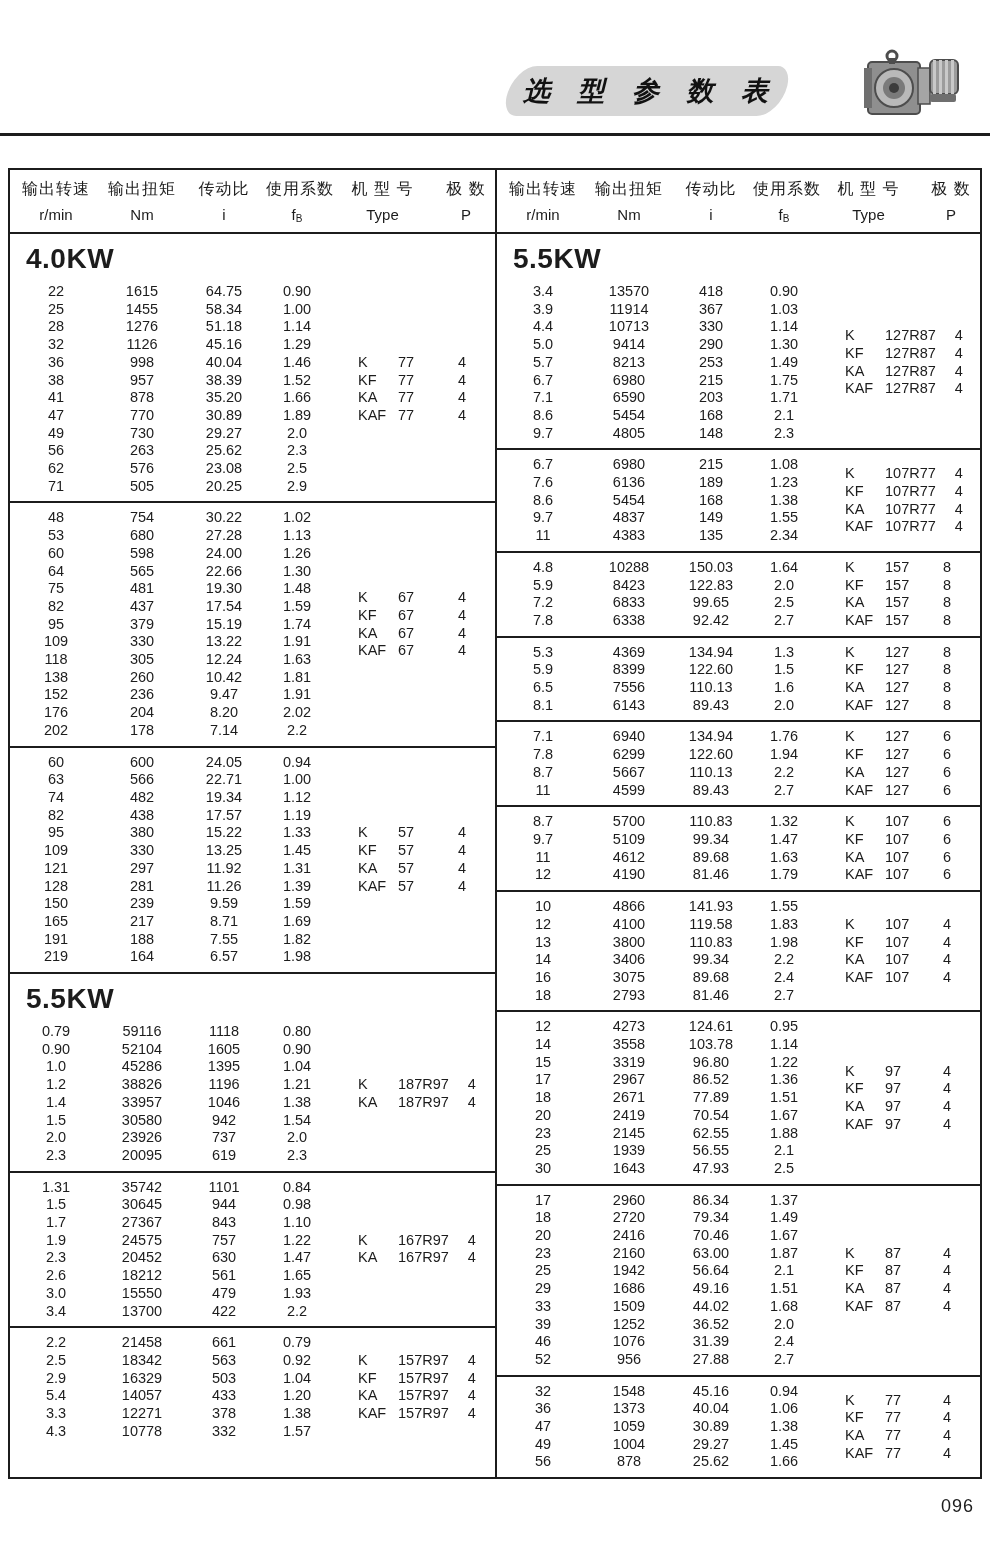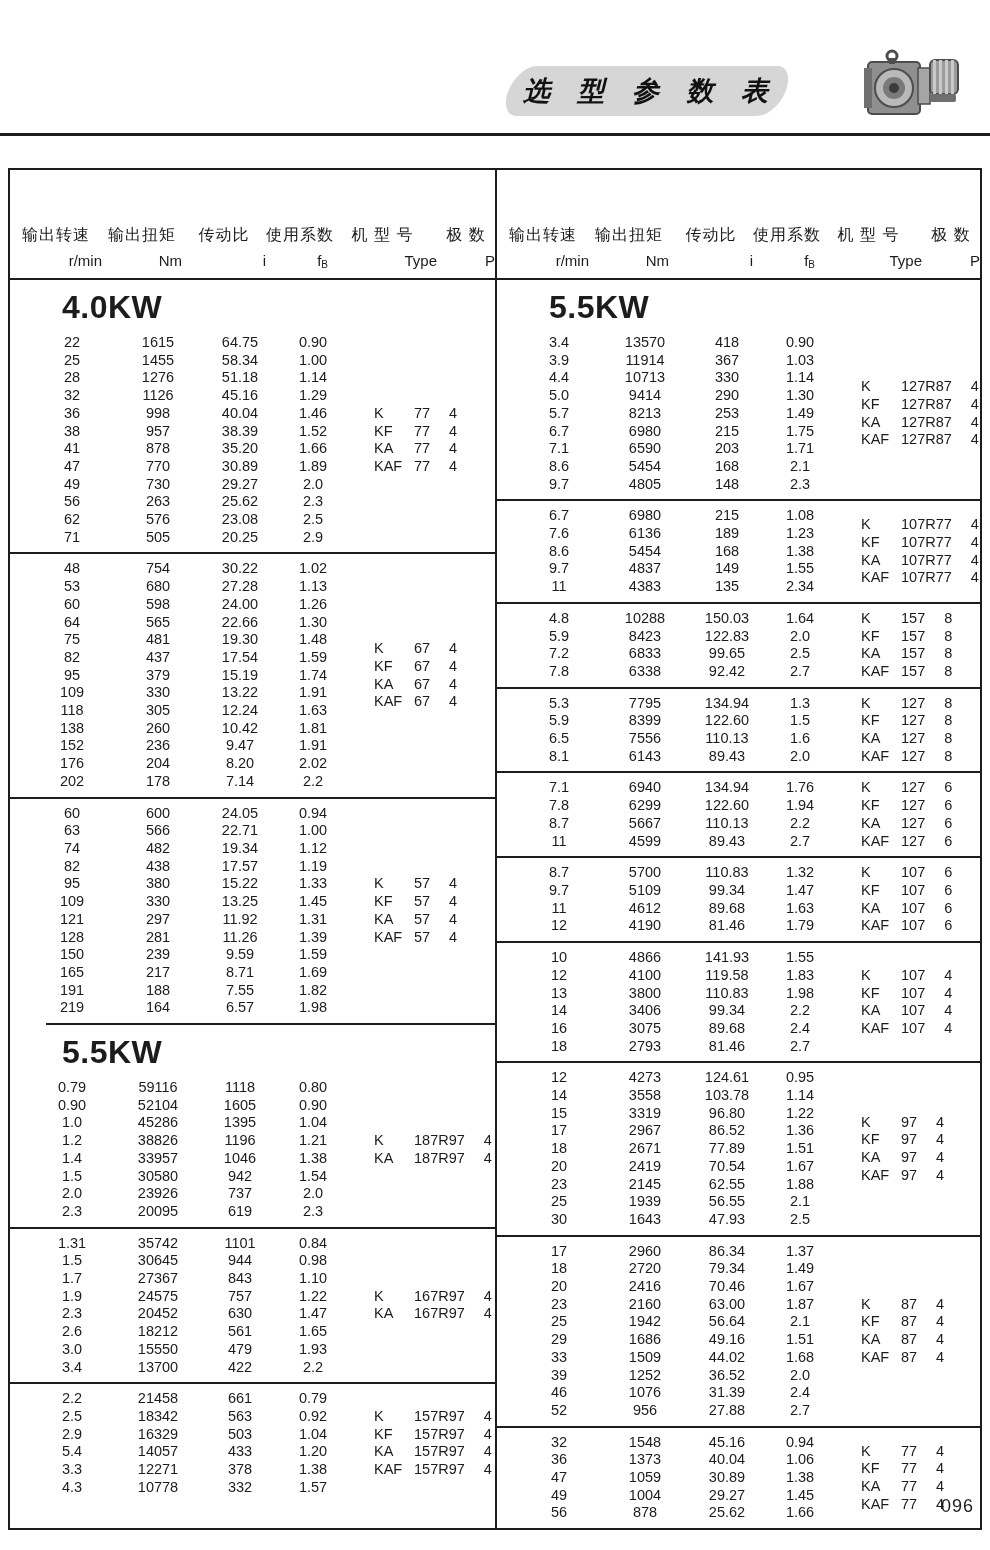--- a/index.html
+++ b/index.html
@@ -27,32 +27,32 @@
 
   
   .tbl {
     position:absolute; left:8px; top:168px; width:974px;
     border:2px solid #1c1c1c;
     display:flex; align-items:stretch;
   }
   .half { width:50%; display:flex; flex-direction:column; }
   .half.right { border-left:2px solid #1c1c1c; }
 
-  .thead { display:flex; border-bottom:2px solid #1c1c1c; padding:18px 0 8px 0;margin-top:37px; }
+  .thead { display:flex; border-bottom:2px solid #1c1c1c; padding:9px 0 8px 0; }
   .th { text-align:center; }
   .th .lab { font-size:16px; letter-spacing:1px; white-space:nowrap; }
-  .th .unit { font-size:15px; margin-top:6px;text-align:right; }
+  .th .unit { font-size:15px; margin-top:6px; }
   .th.c1{width:92px;} .th.c2{width:80px;} .th.c3{width:84px;} .th.c4{width:62px;}
   .th.c5{flex:1;} .th.c6{width:58px;}
   .unit .sub { font-size:10px; vertical-align:-2px; }
 
-  .sec-title { font-size:32px; font-weight:bold; padding:9px 4px 2px 16px; letter-spacing:0.5px;margin-left:36px; }
+  .sec-title { font-size:28px; font-weight:bold; padding:9px 4px 2px 16px; letter-spacing:0.5px; }
   .bt { border-top:2px solid #1c1c1c; }
 
-  .block { display:flex; padding:6px 16px; }
+  .block { display:flex; padding:6px 0; }
   .nums { width:318px; display:grid; grid-template-columns:92px 80px 84px 62px; }
   .cell { text-align:center; font-size:14.5px; line-height:17.7px; white-space:nowrap; }
   .types { flex:1; display:flex; flex-direction:column; justify-content:center; padding-left:30px; padding-right:10px; }
   .trow { display:flex; font-size:14.5px; line-height:17.7px; white-space:nowrap; }
   .tp { width:40px; }
   .tm { flex:1; }
   .pp { width:46px; text-align:center; }
 
   .page-num { position:absolute; right:16px; top:1496px; font-size:18px; letter-spacing:1px; }
 </style>
@@ -661,21 +661,21 @@
           <div class="trow">
             <span class="tp">KAF</span>
             <span class="tm">157</span>
             <span class="pp">8</span>
           </div>
         </div>
       </div>
       <div class="block bt">
         <div class="nums">
           <div class="cell">5.3</div>
-          <div class="cell">7795</div>
+          <div class="cell">4369</div>
           <div class="cell">134.94</div>
           <div class="cell">1.3</div>
           <div class="cell">5.9</div>
           <div class="cell">8399</div>
           <div class="cell">122.60</div>
           <div class="cell">1.5</div>
           <div class="cell">6.5</div>
           <div class="cell">7556</div>
           <div class="cell">110.13</div>
           <div class="cell">1.6</div>

